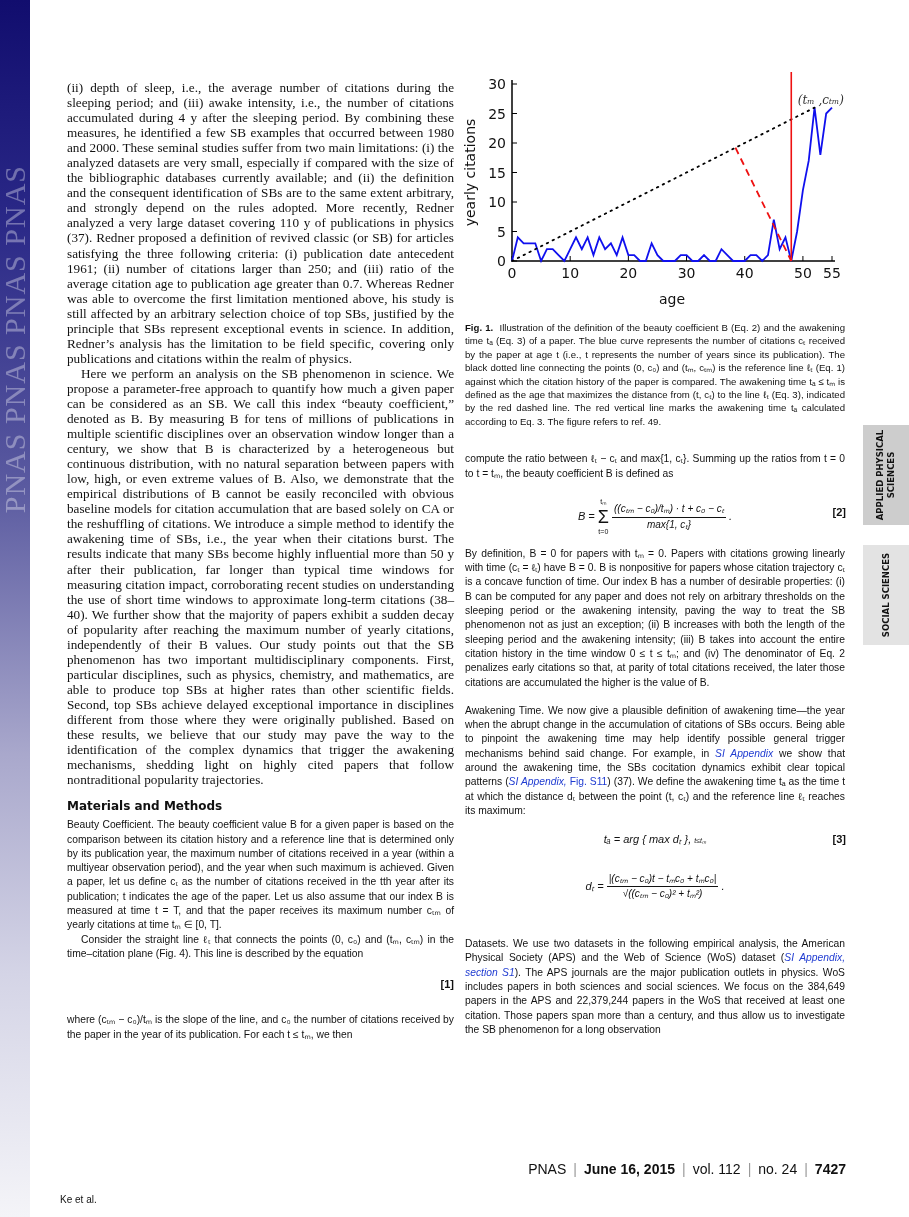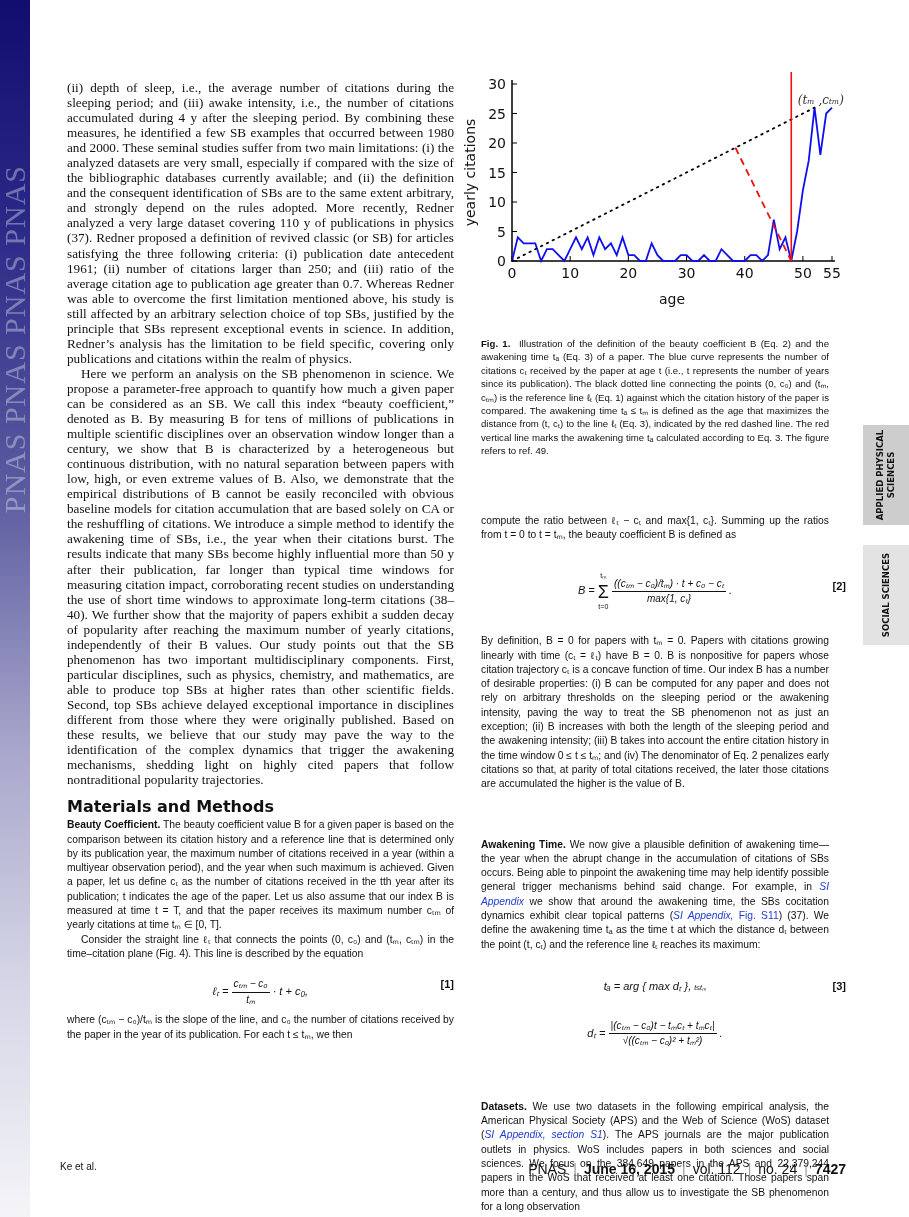--- a/index.html
+++ b/index.html
@@ -5,45 +5,45 @@
   html, body { margin:0; padding:0; background:#ffffff; }
   body { width:909px; height:1217px; position:relative; overflow:hidden; color:#111; }
   .left-strip { position:absolute; left:0; top:0; width:30px; height:1217px;
     background: linear-gradient(to bottom, #110d6e 0%, #2a2887 18%, #5a5aa0 40%, #a9a8cc 62%, #d4d4e6 80%, #f4f4f8 100%); }
   .strip-text { position:absolute; left:-235px; top:400px; width:500px; height:30px; transform: rotate(-90deg);
     font-family:"Liberation Serif", serif; font-size:30px; letter-spacing:1px; white-space:nowrap; line-height:30px; color:rgba(255,255,255,0.35); text-align:right; }
 
   .col-left { position:absolute; left:67px; top:80px; width:387px; font-family:"Liberation Serif", serif; font-size:13.2px; line-height:15.05px; text-align:justify; }
   .col-left p { margin:0; }
   .col-left p.indent { text-indent:14px; }
-  .section-h { font-family:"DejaVu Sans", sans-serif; font-weight:bold; font-size:16px; margin-top:12px; margin-bottom:4px; }
+  .section-h { font-family:"DejaVu Sans", sans-serif; font-weight:bold; font-size:12px; margin-top:12px; margin-bottom:4px; }
   .methods { font-family:"Liberation Sans", sans-serif; font-size:10.3px; line-height:14.3px; text-align:justify; }
   .methods p { margin:0; }
   .methods .indent { text-indent:14px; }
-  .runin { font-weight:bold; }
+  .runin { font-weight:normal; }
   .eq { position:relative; height:44px; margin:4px 0; }
   .eq .body { position:absolute; left:0; right:0; text-align:center; top:12px; font-style:italic; font-size:11px; }
   .eq .num { position:absolute; right:0; top:12px; font-weight:bold; font-size:11px; }
   .frac { display:inline-block; vertical-align:middle; text-align:center; }
   .frac .top { display:block; border-bottom:1px solid #111; padding:0 2px; font-size:10px; }
   .frac .bot { display:block; font-size:10px; }
 
   .col-right { position:absolute; left:464px; top:320px; width:382px; font-family:"Liberation Sans", sans-serif; font-size:10.3px; line-height:14.3px; text-align:justify; }
-  .col-right p { margin:17px; }
+  .col-right p { margin:1px; }
   .caption { font-size:9.6px; line-height:13.4px; }
   .gap { height:12px; }
   .link { color:#1f3bd1; font-style:italic; }
 
   .chart { position:absolute; left:455px; top:72px; width:400px; height:240px; }
   .side-tab { position:absolute; left:863px; width:46px; background:#c9c9c9; }
   .side-tab .lbl { position:absolute; left:50%; top:50%; transform: translate(-50%,-50%) rotate(-90deg); font-family:"DejaVu Sans", sans-serif; font-weight:bold; font-size:8.5px; line-height:11px; text-align:center; white-space:nowrap; color:#111; }
   .tab-aps { top:425px; height:100px; background:#cdcdcd; }
   .tab-soc { top:545px; height:100px; background:#e3e3e3; }
 
-  .footer-left { position:absolute; left:60px; top:1161px; font-family:"Liberation Sans", sans-serif; font-size:10px; }
+  .footer-left { position:absolute; left:60px; top:1194px; font-family:"Liberation Sans", sans-serif; font-size:10px; }
   .footer-right { position:absolute; right:63px; top:1161px; font-family:"Liberation Sans", sans-serif; font-size:14px; white-space:nowrap; }
   .footer-right .sep { color:#999; margin:0 7px; }
   .footer-right b { font-weight:bold; }
 </style>
 </head>
 <body>
 
 <div class="left-strip">
   <div class="strip-text">
     <span>PNAS PNAS PNAS PNAS</span>
@@ -52,28 +52,20 @@
 
 <div class="col-left">
   <p>(ii) depth of sleep, i.e., the average number of citations during the sleeping period; and (iii) awake intensity, i.e., the number of citations accumulated during 4 y after the sleeping period. By combining these measures, he identified a few SB examples that occurred between 1980 and 2000. These seminal studies suffer from two main limitations: (i) the analyzed datasets are very small, especially if compared with the size of the bibliographic databases currently available; and (ii) the definition and the consequent identification of SBs are to the same extent arbitrary, and strongly depend on the rules adopted. More recently, Redner analyzed a very large dataset covering 110 y of publications in physics (37). Redner proposed a definition of revived classic (or SB) for articles satisfying the three following criteria: (i) publication date antecedent 1961; (ii) number of citations larger than 250; and (iii) ratio of the average citation age to publication age greater than 0.7. Whereas Redner was able to overcome the first limitation mentioned above, his study is still affected by an arbitrary selection choice of top SBs, justified by the principle that SBs represent exceptional events in science. In addition, Redner’s analysis has the limitation to be field specific, covering only publications and citations within the realm of physics.</p>
   <p class="indent">Here we perform an analysis on the SB phenomenon in science. We propose a parameter-free approach to quantify how much a given paper can be considered as an SB. We call this index “beauty coefficient,” denoted as B. By measuring B for tens of millions of publications in multiple scientific disciplines over an observation window longer than a century, we show that B is characterized by a heterogeneous but continuous distribution, with no natural separation between papers with low, high, or even extreme values of B. Also, we demonstrate that the empirical distributions of B cannot be easily reconciled with obvious baseline models for citation accumulation that are based solely on CA or the reshuffling of citations. We introduce a simple method to identify the awakening time of SBs, i.e., the year when their citations burst. The results indicate that many SBs become highly influential more than 50 y after their publication, far longer than typical time windows for measuring citation impact, corroborating recent studies on understanding the use of short time windows to approximate long-term citations (38–40). We further show that the majority of papers exhibit a sudden decay of popularity after reaching the maximum number of yearly citations, independently of their B values. Our study points out that the SB phenomenon has two important multidisciplinary components. First, particular disciplines, such as physics, chemistry, and mathematics, are able to produce top SBs at higher rates than other scientific fields. Second, top SBs achieve delayed exceptional importance in disciplines different from those where they were originally published. Based on these results, we believe that our study may pave the way to the identification of the complex dynamics that trigger the awakening mechanisms, shedding light on highly cited papers that follow nontraditional popularity trajectories.</p>
 
   <div class="section-h">Materials and Methods</div>
   <div class="methods">
     <p><span class="runin">Beauty Coefficient.</span><span> The beauty coefficient value B for a given paper is based on the comparison between its citation history and a reference line that is determined only by its publication year, the maximum number of citations received in a year (within a multiyear observation period), and the year when such maximum is achieved. Given a paper, let us define cₜ as the number of citations received in the tth year after its publication; t indicates the age of the paper. Let us also assume that our index B is measured at time t = T, and that the paper receives its maximum number cₜₘ of yearly citations at time tₘ ∈ [0, T].</span></p>
     <p class="indent">Consider the straight line ℓₜ that connects the points (0, c₀) and (tₘ, cₜₘ) in the time–citation plane (Fig. 4). This line is described by the equation</p>
     <div class="eq">
-      <div class="body">
-        <span>ℓₜ =</span>
-        <span class="frac">
-          <span class="top">cₜₘ − c₀</span>
-          <span class="bot">tₘ</span>
-        </span>
-        <span>· t + c₀,</span>
-      </div>
       <div class="num">[1]</div>
     </div>
     <p>where (cₜₘ − c₀)/tₘ is the slope of the line, and c₀ the number of citations received by the paper in the year of its publication. For each t ≤ tₘ, we then</p>
   </div>
 </div>
 
 <svg class="chart" id="chart" viewBox="0 0 400 240" width="400" height="240">
     <line x1="57" y1="189" x2="380" y2="189" stroke="#000" stroke-width="1.5"></line>
     <line x1="57" y1="8" x2="57" y2="189" stroke="#000" stroke-width="1.5"></line>
     <line x1="57" y1="189" x2="57" y2="184" stroke="#000" stroke-width="1"></line>
@@ -140,21 +132,21 @@
     <div class="body" style="top:10px">
       <span>tₐ = arg { max dₜ },</span>
       <span style="font-size:7px">t≤tₘ</span>
     </div>
     <div class="num" style="top:10px">[3]</div>
   </div>
   <div class="eq" style="height:48px">
     <div class="body" style="top:6px">
       <span>dₜ =</span>
       <span class="frac">
-        <span class="top">|(cₜₘ − c₀)t − tₘcₜ + tₘcₜ|</span>
+        <span class="top">|(cₜₘ − c₀)t − tₘc₀ + tₘc₀|</span>
         <span class="bot">√((cₜₘ − c₀)² + tₘ²)</span>
       </span>
       <span>.</span>
     </div>
   </div>
   <div style="height:18px"></div>
   <p><span class="runin">Datasets.</span><span> We use two datasets in the following empirical analysis, the American Physical Society (APS) and the Web of Science (WoS) dataset (</span><span class="link">SI Appendix, section S1</span><span>). The APS journals are the major publication outlets in physics. WoS includes papers in both sciences and social sciences. We focus on the 384,649 papers in the APS and 22,379,244 papers in the WoS that received at least one citation. Those papers span more than a century, and thus allow us to investigate the SB phenomenon for a long observation</span></p>
 </div>
 
 <div class="side-tab tab-aps">

